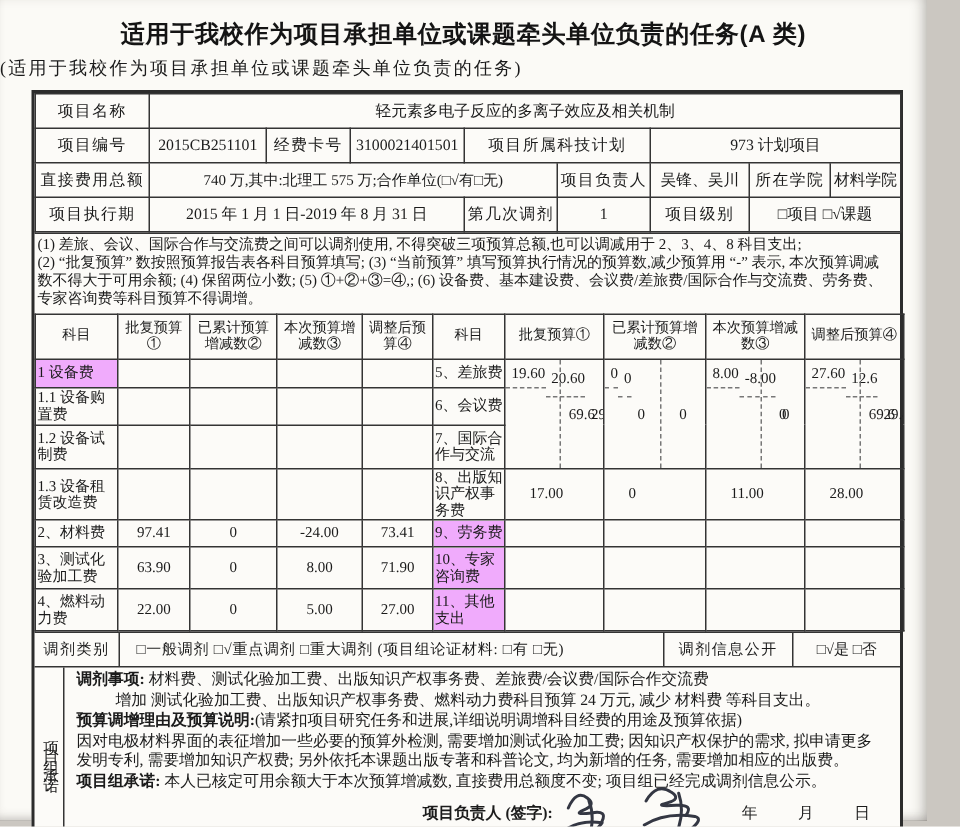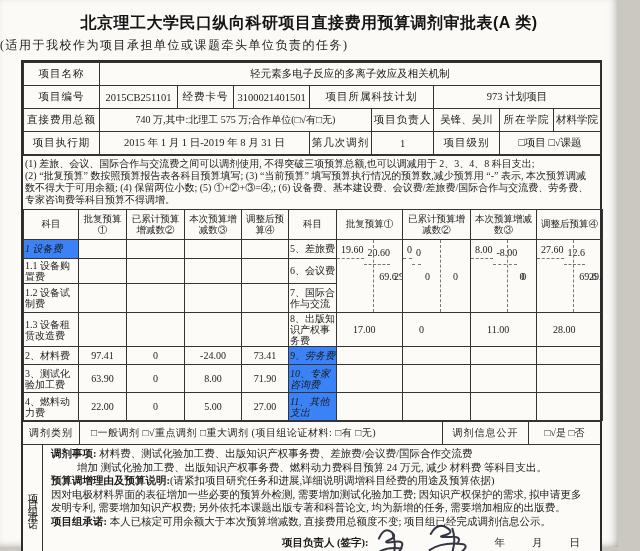--- a/index.html
+++ b/index.html
@@ -35,21 +35,21 @@
   
   .notes { border-top: 1px solid #343434; padding: 2px 4px 3px 2px; font-size: 10px; line-height: 12px; }
   .notes p { word-break: break-all; }
 
   
   .budget-table th { font-weight: normal; font-size: 9.5px; line-height: 11px; height: 30px; word-break: break-all; padding: 0 1px; }
   .budget-table td { font-size: 10px; }
   .lab { text-align: left; padding: 0 1px; word-break: break-all; font-size: 9.5px; line-height: 11px; }
   .val  { text-align: center; }
   .rval { text-align: left; padding-left: 16px; }
-  .shade { background: #3b82f6; font-style: italic; }
+  .shade { background: #f0abfc; }
   tr.r1 td { height: 18px; } tr.r2 td { height: 24px; } tr.r3 td { height: 28px; }
   tr.r4 td { height: 30px; } tr.r5 td { height: 18px; } tr.r6 td { height: 28px; } tr.r7 td { height: 28px; }
   td.split { padding: 0; vertical-align: top; }
   .sp { display: flex; width: 100%; height: 72px; }
   .spl { width: 55%; display: flex; }
   .spl > div { display: flex; align-items: center; padding-left: 4px; }
   .spl > div:nth-child(1) { height: 19px; border-bottom: 1px dashed #777; }
   .spl > div:nth-child(2) { height: 25px; border-bottom: 1px dashed #777; }
   .spl > div:nth-child(3) { flex: 1; }
   .spr { width: 45%; border-left: 1px dashed #777; display: flex; align-items: center; justify-content: center; }
@@ -72,21 +72,21 @@
   .indent { padding-left: 26px; }
   .sign-row { display: flex; align-items: center; justify-content: flex-end; margin-top: 0; padding-right: 10px; gap: 4px; height: 30px; }
   .sign-label { font-weight: bold; }
   .date-label { letter-spacing: 2px; padding-left: 6px; }
   .sig { margin: -6px -4px 0 -2px; transform: rotate(-3deg); }
 </style>
 </head>
 <body>
 
 <div class="paper">
-  <div class="title">北京理工大学民口纵向科研项目直接费用预算调剂审批表(A 类)</div>
+  <div class="title">适用于我校作为项目承担单位或课题牵头单位负责的任务(A 类)</div>
   <div class="subtitle">(适用于我校作为项目承担单位或课题牵头单位负责的任务)</div>
 
   <div class="form">
 
     <table class="info-table">
       <colgroup>
         <col style="width:76px">
           <col style="width:78px">
           <col style="width:56px">
           <col style="width:76px">

